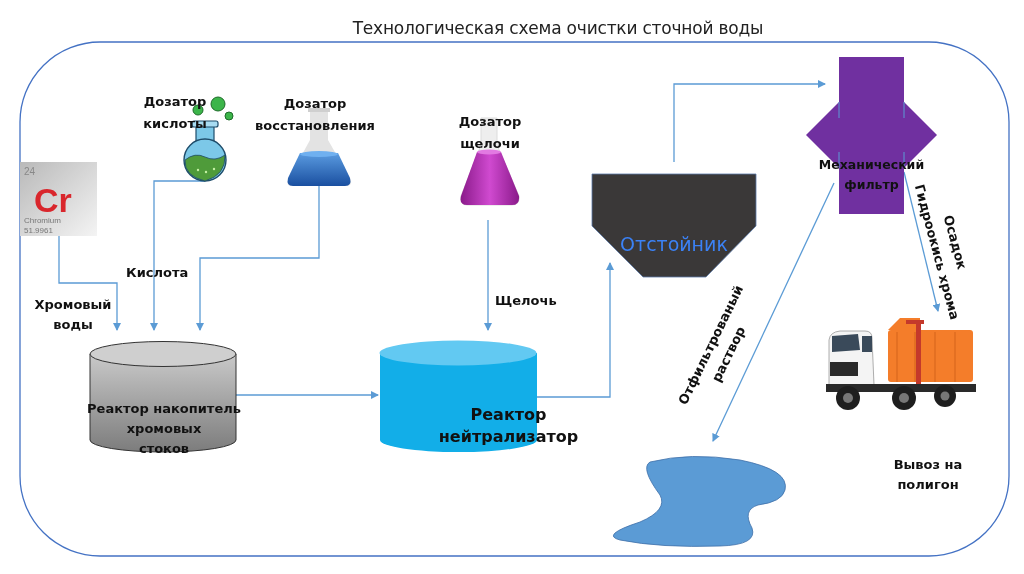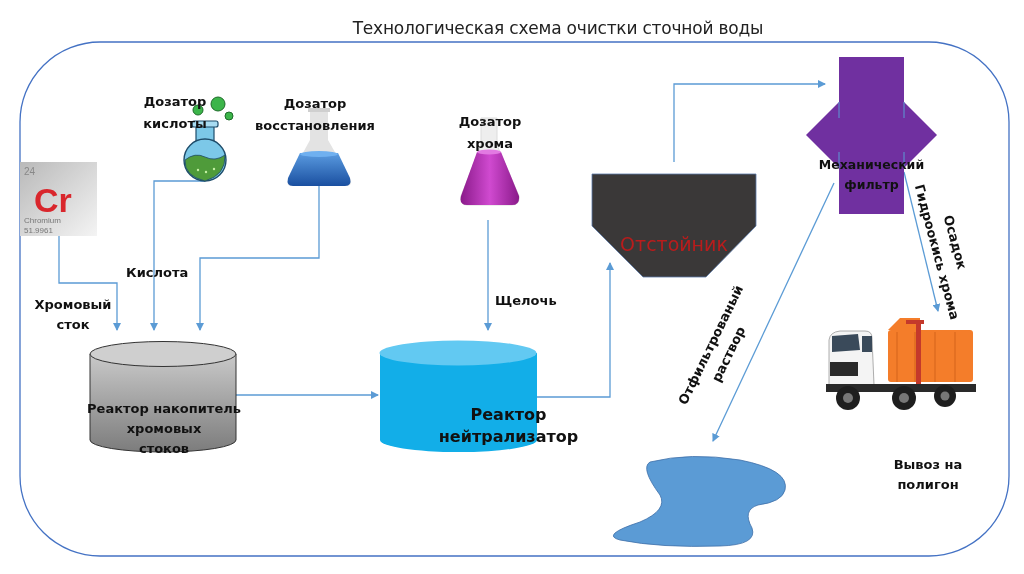--- a/index.html
+++ b/index.html
@@ -143,43 +143,43 @@
   <div>кислоты</div>
 </div>
 
 <div class="lbl" style="left:250px; top:62px; width:130px;">
   <div>Дозатор</div>
   <div>восстановления</div>
 </div>
 
 <div class="lbl" style="left:445px; top:80px; width:90px;">
   <div>Дозатор</div>
-  <div>хрома</div>
+  <div>щелочи</div>
 </div>
 
 <div class="lbl" style="left:28px; top:264px; width:90px; line-height:20px;">
   <div>Хромовый</div>
-  <div>сток</div>
+  <div>воды</div>
 </div>
 
 <div class="lbl" style="left:126px; top:231px;">Кислота</div>
 <div class="lbl" style="left:495px; top:259px;">Щелочь</div>
 
 <div class="lbl" style="left:86px; top:368px; width:156px; line-height:20px;">
   <div>Реактор накопитель</div>
   <div>хромовых</div>
   <div>стоков</div>
 </div>
 
 <div class="lbl" style="left:380px; top:373px; width:185px; font-size:16px; line-height:22px;padding-left:36px;">
   <div>Реактор</div>
   <div>нейтрализатор</div>
 </div>
 
-<div class="lbl" style="left:592px; top:202px; width:164px; font-weight:normal; color:#b91c1c; font-size:19px;">Отстойник</div>
+<div class="lbl" style="left:592px; top:202px; width:164px; font-weight:normal; color:#3b82f6; font-size:19px;">Отстойник</div>
 
 <div class="lbl" style="left:806px; top:124px; width:131px; line-height:20px; font-size:12.5px;">
   <div>Механический</div>
   <div>фильтр</div>
 </div>
 
 <div class="rot" style="left:880px; top:225px; width:130px; transform: rotate(75deg);">
   <div>Осадок</div>
   <div>Гидроокись хрома</div>
 </div>

